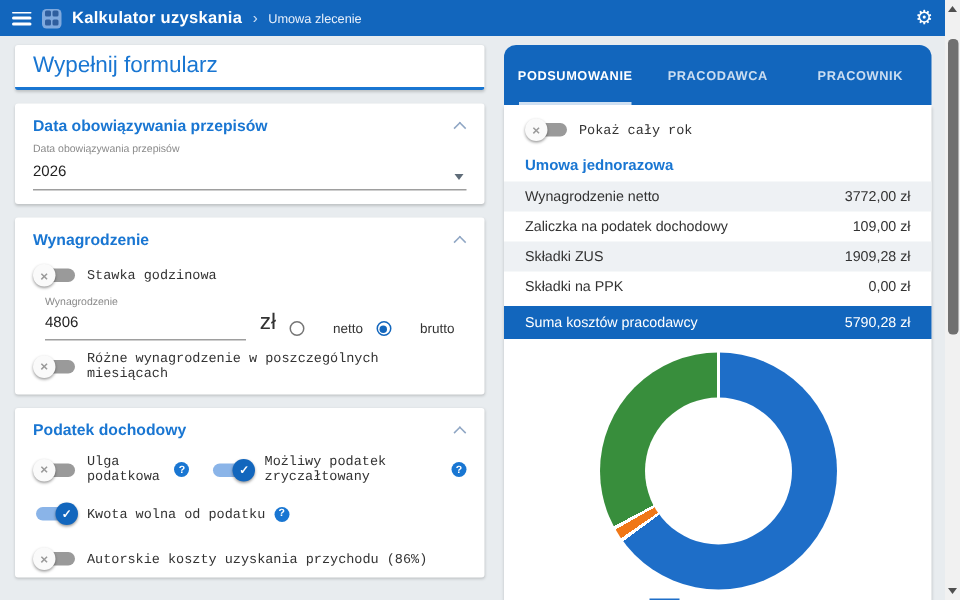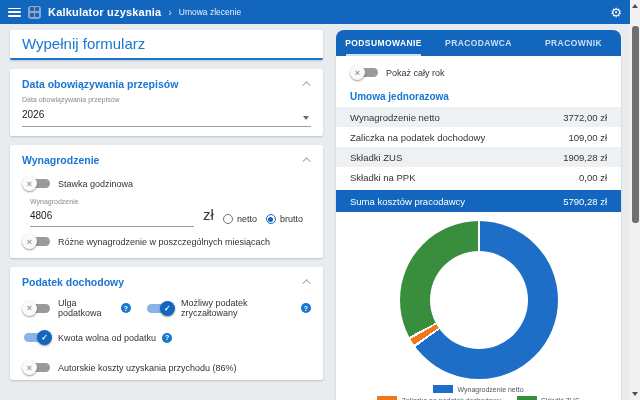--- a/index.html
+++ b/index.html
@@ -41,41 +41,41 @@
   .sw { position:relative; width:30px; height:15px; flex:none; cursor:pointer; }
   .sw .tr { position:absolute; left:2px; top:3px; width:26px; height:9px; border-radius:5px; background:#9a9a9a; }
   .sw.on .tr { background:#8ab4e8; }
   .sw .th { position:absolute; top:0; width:15px; height:15px; border-radius:50%; display:flex;
             align-items:center; justify-content:center; font-size:9px; font-weight:bold;
             box-shadow:0 1px 2px rgba(0,0,0,.4); }
   .sw.off .th { left:0; background:#fafafa; color:#9a9a9a; }
   .sw.on .th { right:0; background:#1266bd; color:#fff; font-size:8px; }
 
   .toggle-row { display:flex; align-items:center; gap:6px; padding:7px 12px 5px; }
-  .toggle-row label { font-size:9px; color:#333; }
+  .toggle-row label { font-size:9px; color:#333;font-family:Liberation Mono, monospace; }
   .tgroup { display:flex; align-items:center; gap:6px; }
   .q { width:10px; height:10px; border-radius:50%; background:#1976d2; color:#fff; font-size:7px; font-weight:bold;
        display:inline-flex; align-items:center; justify-content:center; flex:none; cursor:pointer; }
 
   
   .amount-row { display:flex; align-items:flex-end; padding:2px 20px 0; gap:9px; }
   .amount-field { flex:1; position:relative; border-bottom:1px solid #9e9e9e; padding-bottom:3px; }
   .amount-field .flabel { display:block; font-size:7px; color:#8a8a8a; }
   .amount-field input { border:none; outline:none; font-size:10px; color:#212121; width:100%;
                         font-family:"Liberation Sans", sans-serif; background:transparent; }
   .currency { font-size:15px; color:#333; padding-bottom:4px; }
-  .radio { display:flex; align-items:flex-end; gap:4px; padding-bottom:3px; cursor:pointer; }
+  .radio { display:flex; align-items:flex-end; gap:19px; padding-bottom:3px; cursor:pointer; }
   .radio span { font-size:9px; color:#333; }
   .rb { width:10px; height:10px; border:1.5px solid #757575; border-radius:50%; position:relative; flex:none; }
   .rb.sel { border-color:#1266bd; }
   .rb.sel::after { content:''; position:absolute; inset:1.5px; border-radius:50%; background:#1266bd; }
 
   
   .right-col { position:absolute; left:336px; top:30px; width:285px; height:370px; }
-  .tabs { display:flex; height:26px; background:#1266bd; border-radius:8px 8px 0 0; overflow:hidden; }
+  .tabs { display:flex; height:40px; background:#1266bd; border-radius:8px 8px 0 0; overflow:hidden; }
   .tab { flex:1; display:flex; align-items:center; justify-content:center; color:rgba(255,255,255,.78);
          font-size:8.5px; font-weight:bold; letter-spacing:.4px; position:relative; cursor:pointer; }
   .tab.active { color:#fff; }
   .tab.active::after { content:''; position:absolute; left:10px; right:10px; bottom:0; height:2.5px;
                        background:rgba(255,255,255,.8); }
   .panel { background:#fff; height:344px; box-shadow:0 1px 2px rgba(0,0,0,.18); }
   .panel .toggle-row { padding:9px 14px 3px; }
   .subtitle { color:#1976d2; font-size:10px; font-weight:bold; padding:8px 14px 5px; }
   .srow { display:flex; justify-content:space-between; align-items:center; padding:4.5px 14px; }
   .srow .rlabel { font-size:9.5px; color:#333; }

